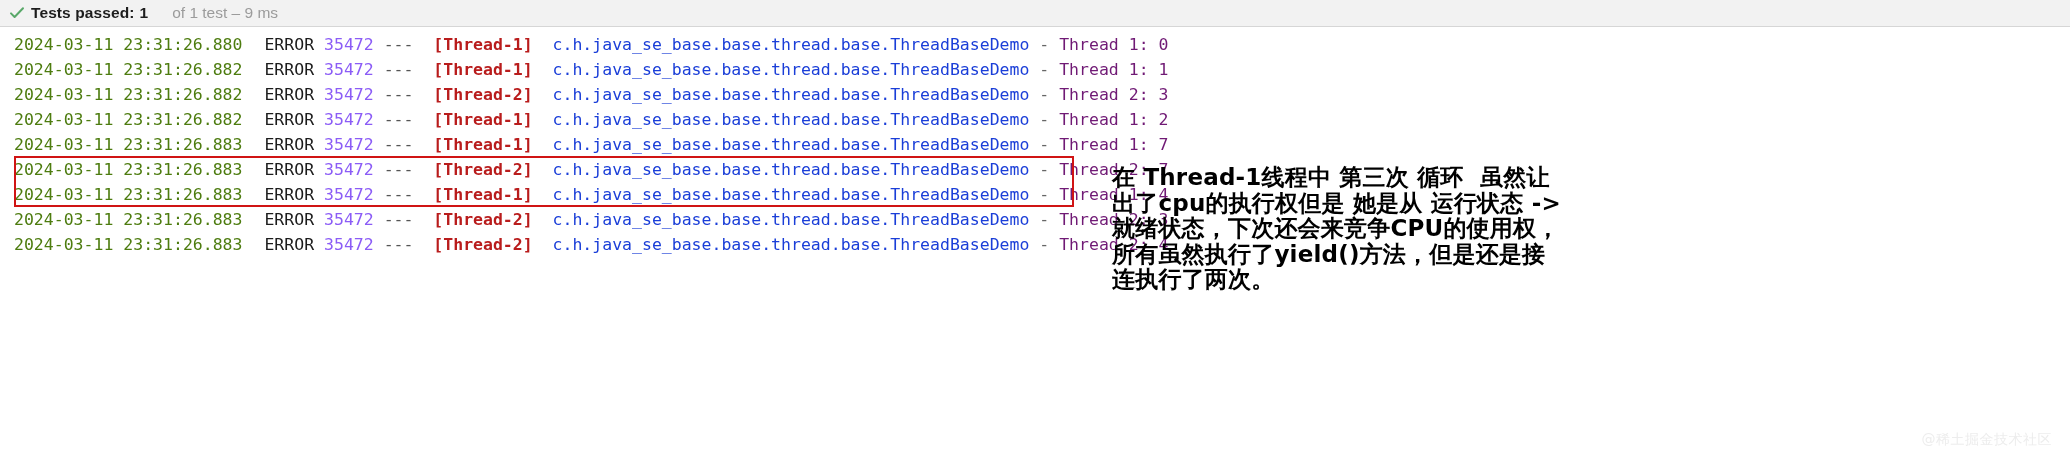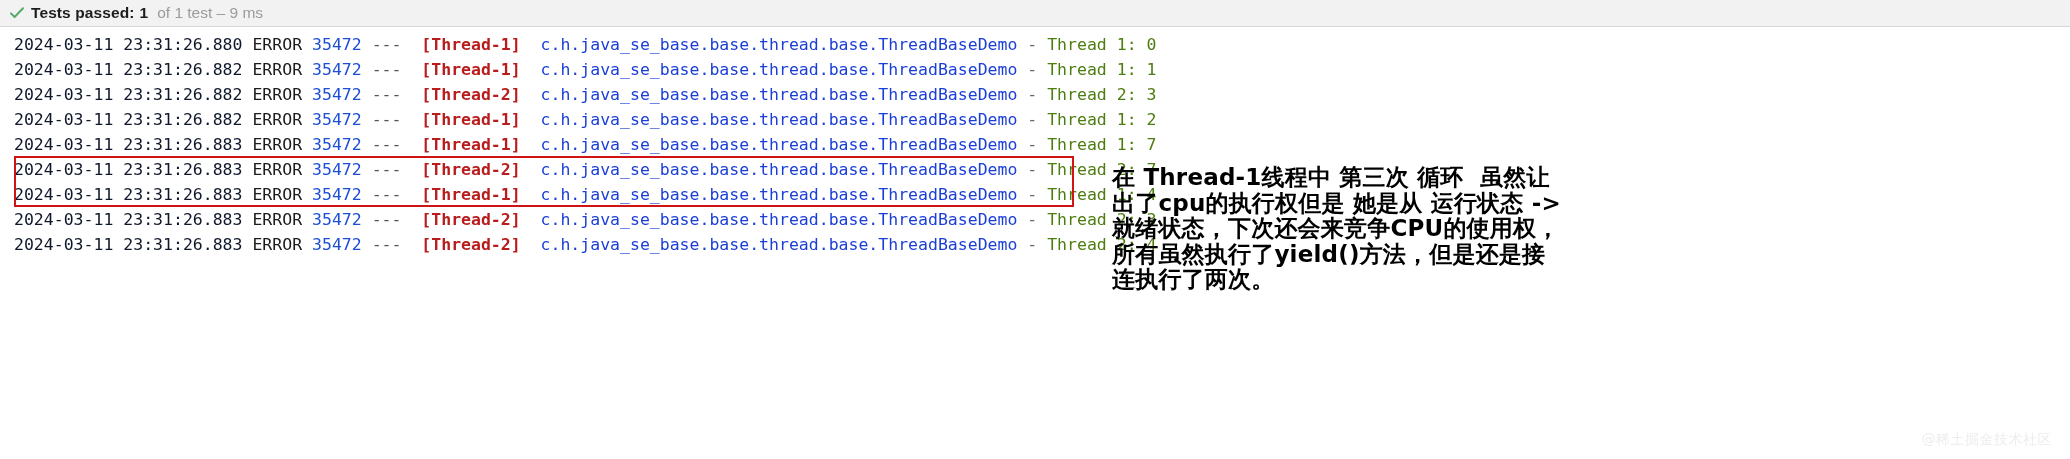--- a/index.html
+++ b/index.html
@@ -47,48 +47,48 @@
   }
   .status-count {
     font-size: 15.5px;
     font-weight: bold;
     color: #1d1d1d;
     margin-left: 5px;
   }
   .status-detail {
     font-size: 15.5px;
     color: #9b9b9b;
-    margin-left: 9px;
+    margin-left: 24px;
     font-weight: normal;
   }
 
   
   .console {
     position: relative;
     height: 432px;
     background: #ffffff;
     padding-top: 5px;
     box-sizing: border-box;
   }
   .log-line {
     font-family: "DejaVu Sans Mono", "Liberation Mono", monospace;
     font-size: 16.5px;
     line-height: 25px;
     white-space: pre;
     padding-left: 14px;
     color: #1a1a1a;
   }
-  .tok-ts   { color: #0f172a; }
-  .tok-lvl  { color: #1c1c1c; }
-  .tok-pid  { color: #1d4ed8; }
+  .tok-ts   { color: #4d7c0f; }
+  .tok-lvl  { color: #1c1c1c; margin-left: 12px; }
+  .tok-pid  { color: #8b5cf6; }
   .tok-dash { color: #555555; }
   .tok-thr  { color: #b91c1c; font-weight: bold; }
   .tok-cls  { color: #1a3ed8; }
   .tok-sep  { color: #666666; }
-  .tok-msg  { color: #4d7c0f; }
+  .tok-msg  { color: #701a75; }
 
   
   .highlight-box {
     position: absolute;
     left: 14px;
     top: 129px;
     width: 1060px;
     height: 51px;
     border: 2px solid #d01414;
     box-sizing: border-box;

